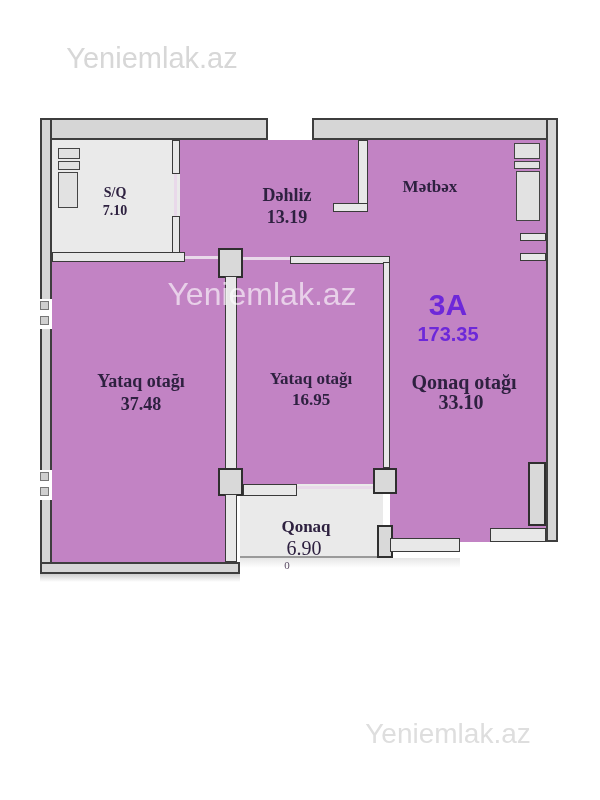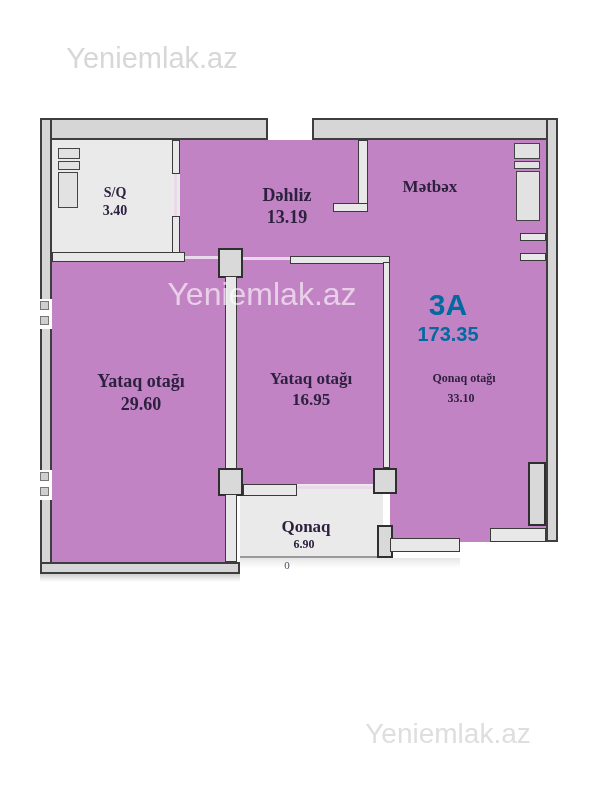--- a/index.html
+++ b/index.html
@@ -16,22 +16,22 @@
   .floor{background:#eaeaea;}
   .wall{background:#d6d6d6;border:2px solid #3e3e3e;}
   .thinwall{background:#e8e8e8;border:1px solid #3a3a3a;}
   .pillar{background:#d9d9d9;border:2px solid #2f2f2f;}
   .fixture{background:#e2e2e2;border:1.5px solid #444;}
   .threshold{background:#e9d9ea;}
   .rlabel{position:absolute;transform:translateX(-50%);color:#2e2140;white-space:nowrap;
           text-align:center;z-index:30;line-height:1;}
   .serif17{font-size:17px;}
   .serif18{font-size:18px;}
-  .serif16{font-size:12px;}
-  .sansbold{font-family:"Liberation Sans",sans-serif;font-weight:bold;color:#0369a1;}
+  .serif16{font-size:20px;}
+  .sansbold{font-family:"Liberation Sans",sans-serif;font-weight:bold;color:#6d28d9;}
   .shadow1{background:linear-gradient(to bottom,rgba(90,90,90,0.30),rgba(120,120,120,0));}
   .winmark{background:#cfcfcf;border:1px solid #777;}
 </style>
 </head>
 <body>
 
 <div id="canvas">
 
   <div id="wm-top" class="wm">Yeniemlak.az</div>
 
@@ -95,41 +95,41 @@
     <div class="abs" style="left:202px;top:444px;width:150px;height:2px;background:#9a9a9a;"></div>
 
     <div class="abs pillar" style="left:339px;top:413px;width:16px;height:33px;"></div>
     <div class="abs thinwall" style="left:352px;top:426px;width:70px;height:14px;"></div>
     <div class="abs thinwall" style="left:452px;top:416px;width:56px;height:14px;"></div>
 
     <div class="abs shadow1" style="left:2px;top:462px;width:200px;height:8px;"></div>
     <div class="abs shadow1" style="left:202px;top:446px;width:220px;height:10px;opacity:.5;"></div>
 
     <div class="rlabel" style="left:77px;top:74px;font-size:14px;font-weight:bold;">S/Q</div>
-    <div class="rlabel" style="left:77px;top:92px;font-size:14px;font-weight:bold;">3.40</div>
+    <div class="rlabel" style="left:77px;top:92px;font-size:14px;font-weight:bold;">7.10</div>
 
     <div class="rlabel serif18" style="left:249px;top:74px;font-weight:bold;">Dəhliz</div>
     <div class="rlabel serif18" style="left:249px;top:96px;font-weight:bold;">13.19</div>
 
     <div class="rlabel serif17" style="left:392px;top:66px;font-weight:bold;">Mətbəx</div>
 
     <div class="rlabel sansbold" style="left:410px;top:178px;font-size:30px;">3A</div>
     <div class="rlabel sansbold" style="left:410px;top:212px;font-size:20px;">173.35</div>
 
     <div class="rlabel serif16" style="left:426px;top:260px;font-weight:bold;">Qonaq otağı</div>
     <div class="rlabel serif16" style="left:423px;top:280px;font-weight:bold;">33.10</div>
 
     <div class="rlabel serif18" style="left:103px;top:260px;font-weight:bold;">Yataq otağı</div>
-    <div class="rlabel serif18" style="left:103px;top:283px;font-weight:bold;">29.60</div>
+    <div class="rlabel serif18" style="left:103px;top:283px;font-weight:bold;">37.48</div>
 
     <div class="rlabel serif17" style="left:273px;top:258px;font-weight:bold;">Yataq otağı</div>
     <div class="rlabel serif17" style="left:273px;top:279px;font-weight:bold;">16.95</div>
 
     <div class="rlabel serif17" style="left:268px;top:406px;font-weight:bold;">Qonaq</div>
-    <div class="rlabel serif16" style="left:266px;top:426px;font-weight:bold;">6.90</div>
+    <div class="rlabel serif16" style="left:266px;top:426px;font-weight:normal;">6.90</div>
     <div class="rlabel" style="left:249px;top:448px;font-size:11px;color:#5a4a63;">0</div>
 
   </div>
 
   <div id="wm-mid" class="wm">Yeniemlak.az</div>
   <div id="wm-bottom" class="wm">Yeniemlak.az</div>
 
 </div>
 
 </body></html>

